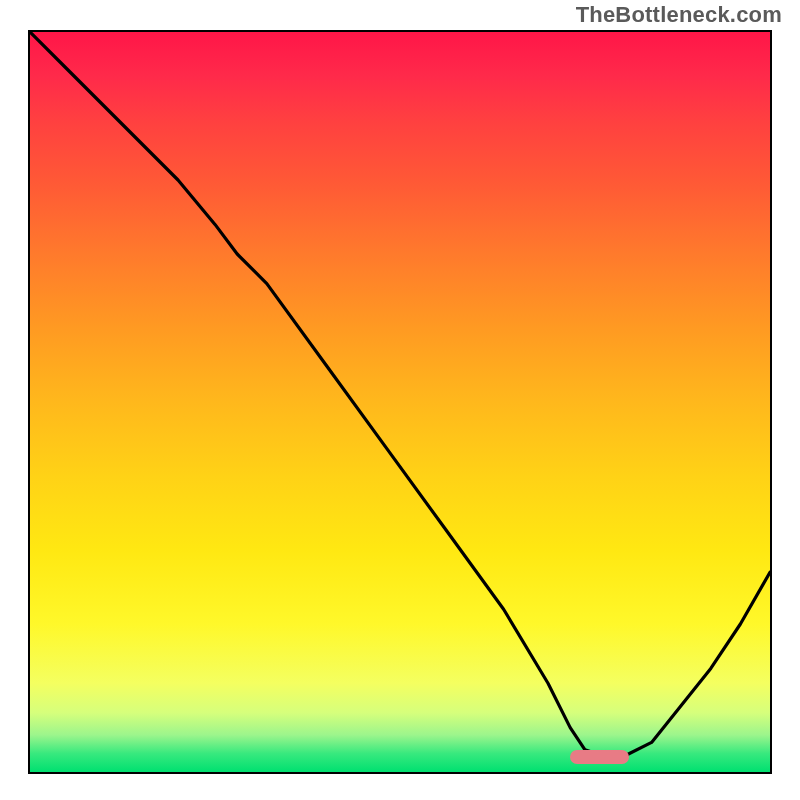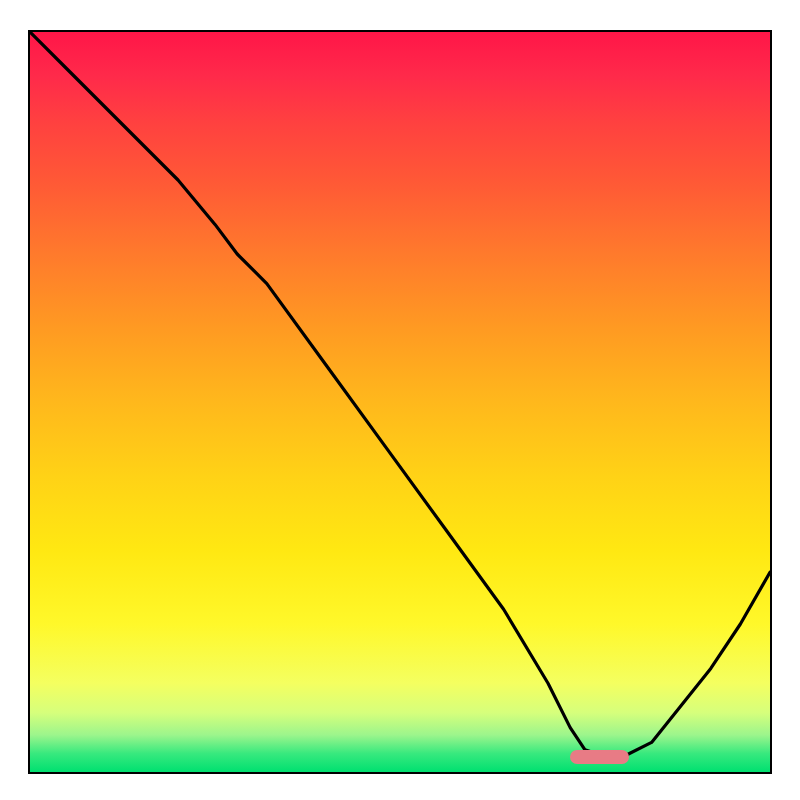--- a/index.html
+++ b/index.html
@@ -69,20 +69,21 @@
     height: 14px;
     background: #e87b85;
     border-radius: 7px;
   }
 </style>
 </head>
 <body>
 
 <div class="frame">
 
+  <div class="watermark">TheBottleneck.com</div>
 
   <div class="plot-outer">
     <div class="gradient"></div>
 
     <svg class="curve" viewBox="0 0 740 740" preserveAspectRatio="none">
       <path id="curve-path" d="M 0.0 0.0 L 37.0 37.0 L 74.0 74.0 L 111.0 111.0 L 148.0 148.0 L 185.0 192.4 L 207.2 222.0 L 236.8 251.6 L 296.0 333.0 L 355.2 414.4 L 414.4 495.8 L 473.6 577.2 L 518.0 651.2 L 540.2 695.6 L 555.0 717.8 L 577.2 725.2 L 592.0 725.2 L 621.6 710.4 L 651.2 673.4 L 680.8 636.4 L 710.4 592.0 L 740.0 540.2" fill="none" stroke-width="3.2" stroke-linejoin="round" stroke-linecap="round" stroke="#000000"></path>
     </svg>
 
     <div id="marker" class="marker" style="width: 59.2px; left: 540.2px; top: 718.2px;"></div>
   </div>

